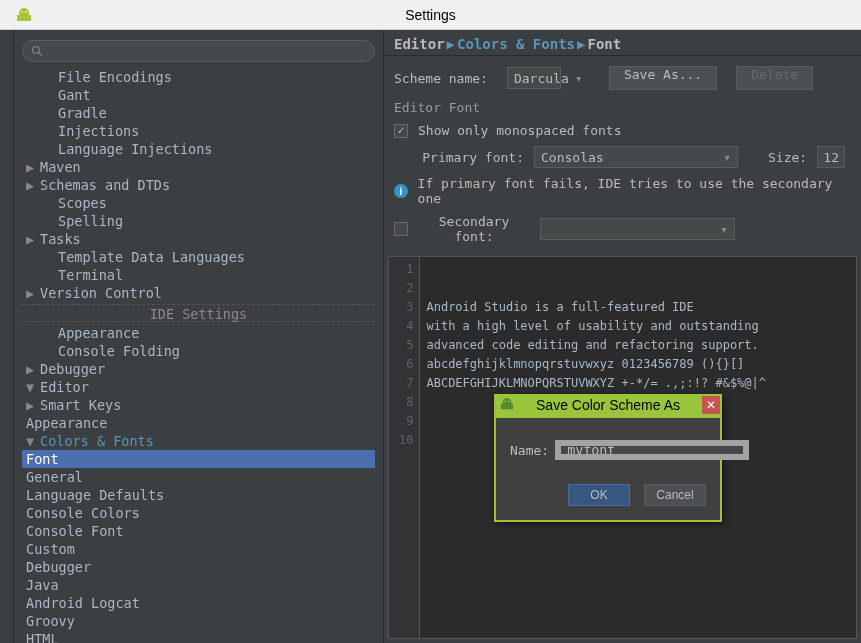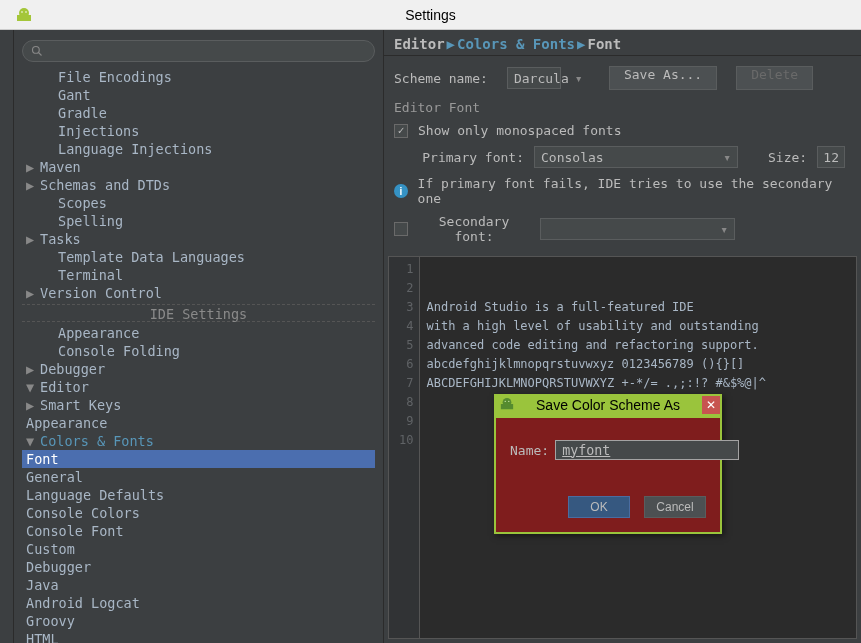--- a/index.html
+++ b/index.html
@@ -204,49 +204,48 @@
     .dialog .dclose {
       position:absolute; right:2px; top:2px;
       width:18px; height:18px;
       background:#c75450;
       color:#fff;
       display:flex; align-items:center; justify-content:center;
       font-size:12px;
     }
     .dialog .dbody {
       margin: 2px;
-      background:#7f1d1d;
+      background:#404040;
       padding: 22px 14px 14px 14px;
     }
     .dialog .drow {
       display:flex; align-items:center; gap:6px;
       font-family: Consolas, monospace;
       color:#bbbbbb;
       margin-bottom: 24px;
     }
     .dialog .dinput {
       flex:1;
       background:#45494a;
-      border:1px solid #a3a3a3;
+      border:6px solid #a3a3a3;
       color:#bbbbbb;
       font-family: Consolas, monospace;
       height:20px;
       padding:0 6px;
       text-decoration:underline;
     }
     .dialog .dbuttons {
       display:flex; justify-content:flex-end; gap:14px;
     }
     .dialog .dbtn {
       width: 62px; height:22px;
       border:1px solid #5a5d5e;
       color:#bbbbbb;
       display:flex; align-items:center; justify-content:center;
       font-size:12px;
-      margin-top:12px;
     }
     .dialog .dbtn.primary { background:#365880; border-color:#4a6ca0;}
     .dialog .dbtn.secondary { background:#4c5052;}
   </style>
 </head>
 <body>
 
 <div class="titlebar">
   <span class="appicon">
     <svg width="16" height="16" viewBox="0 0 16 16">

